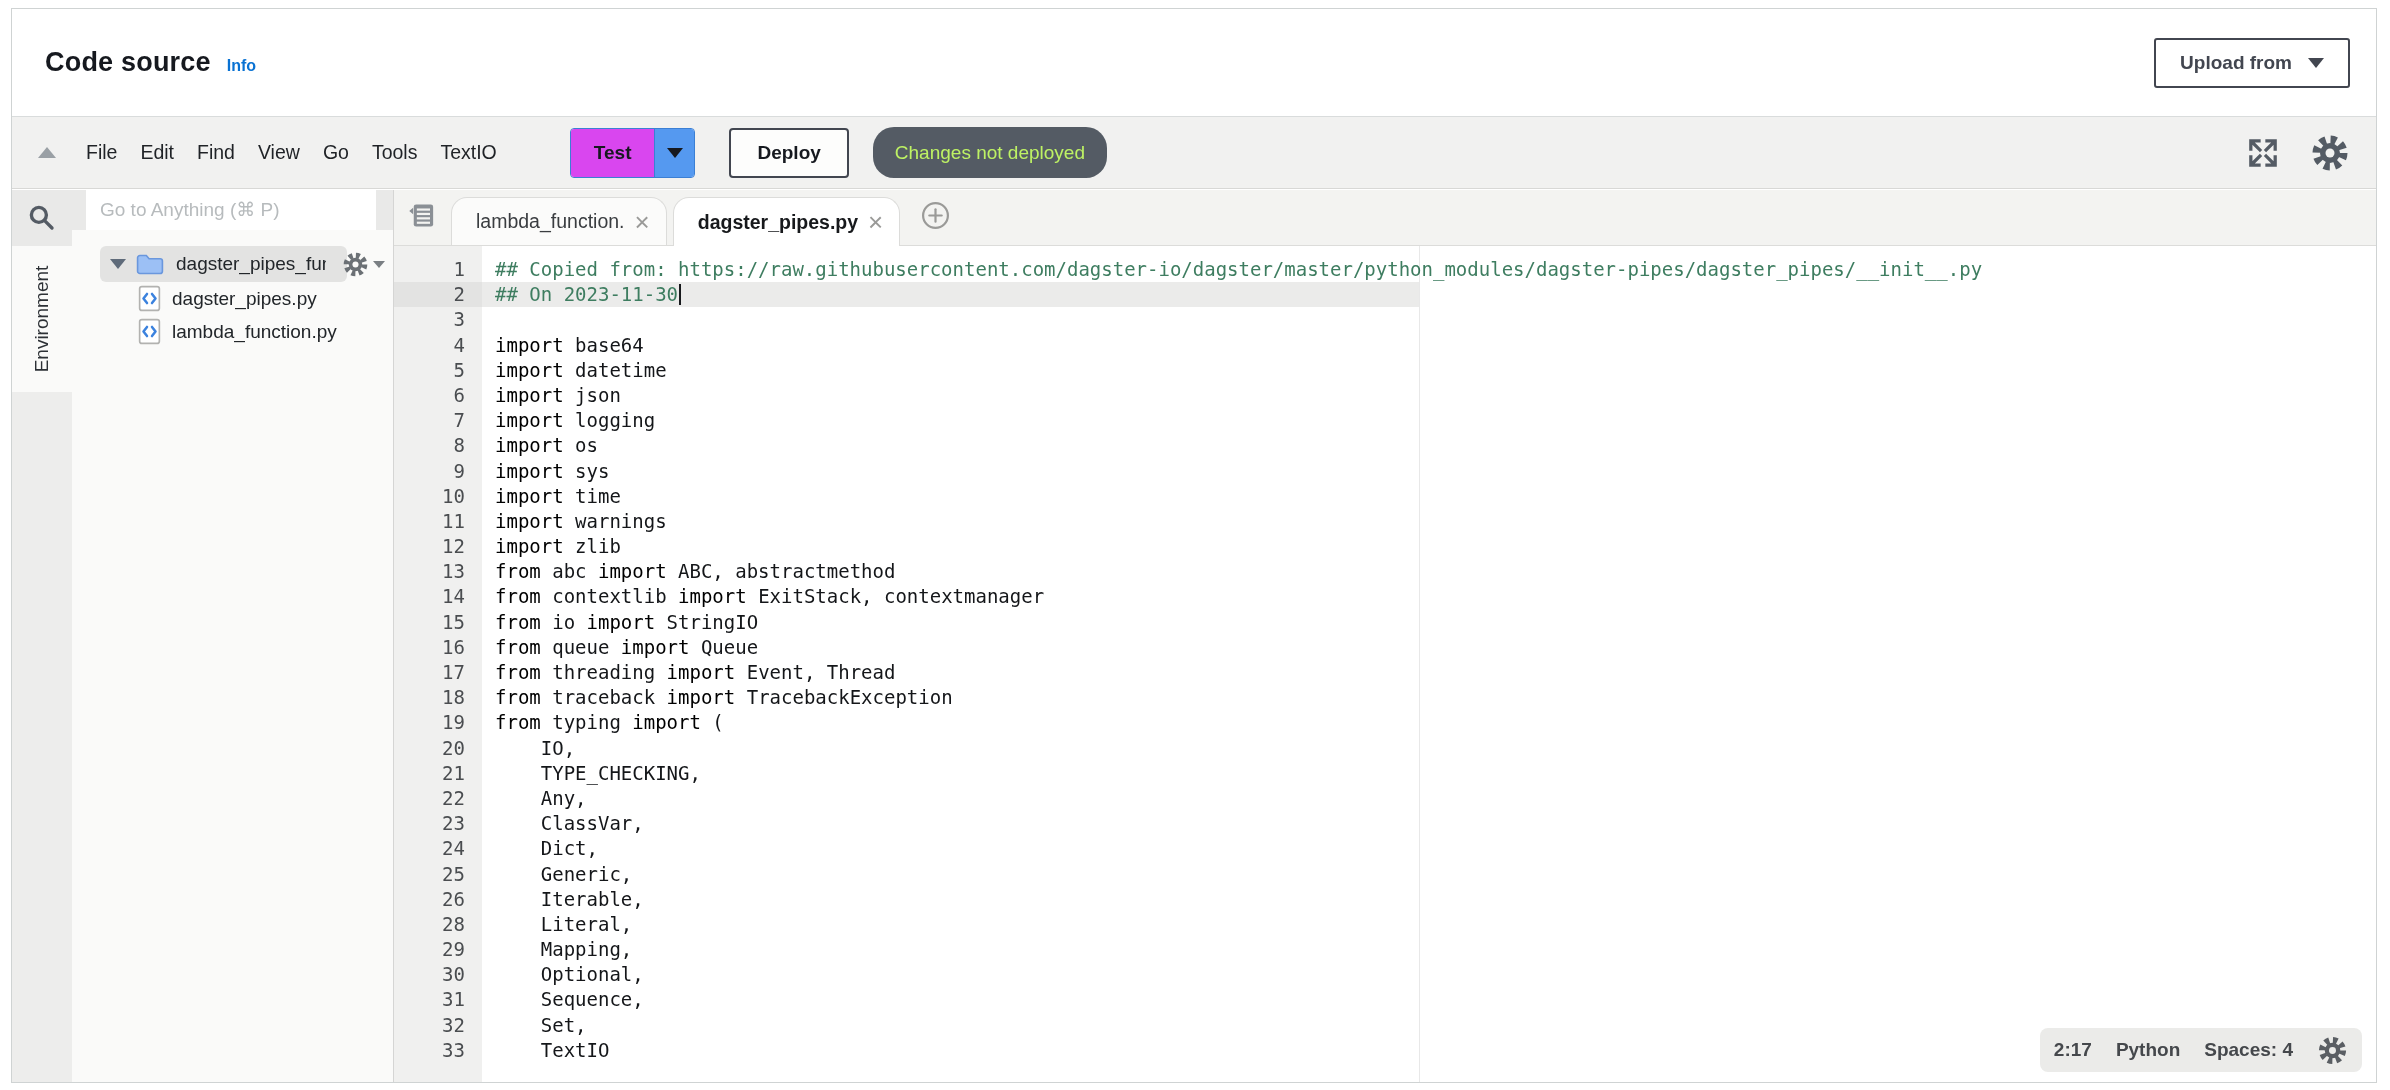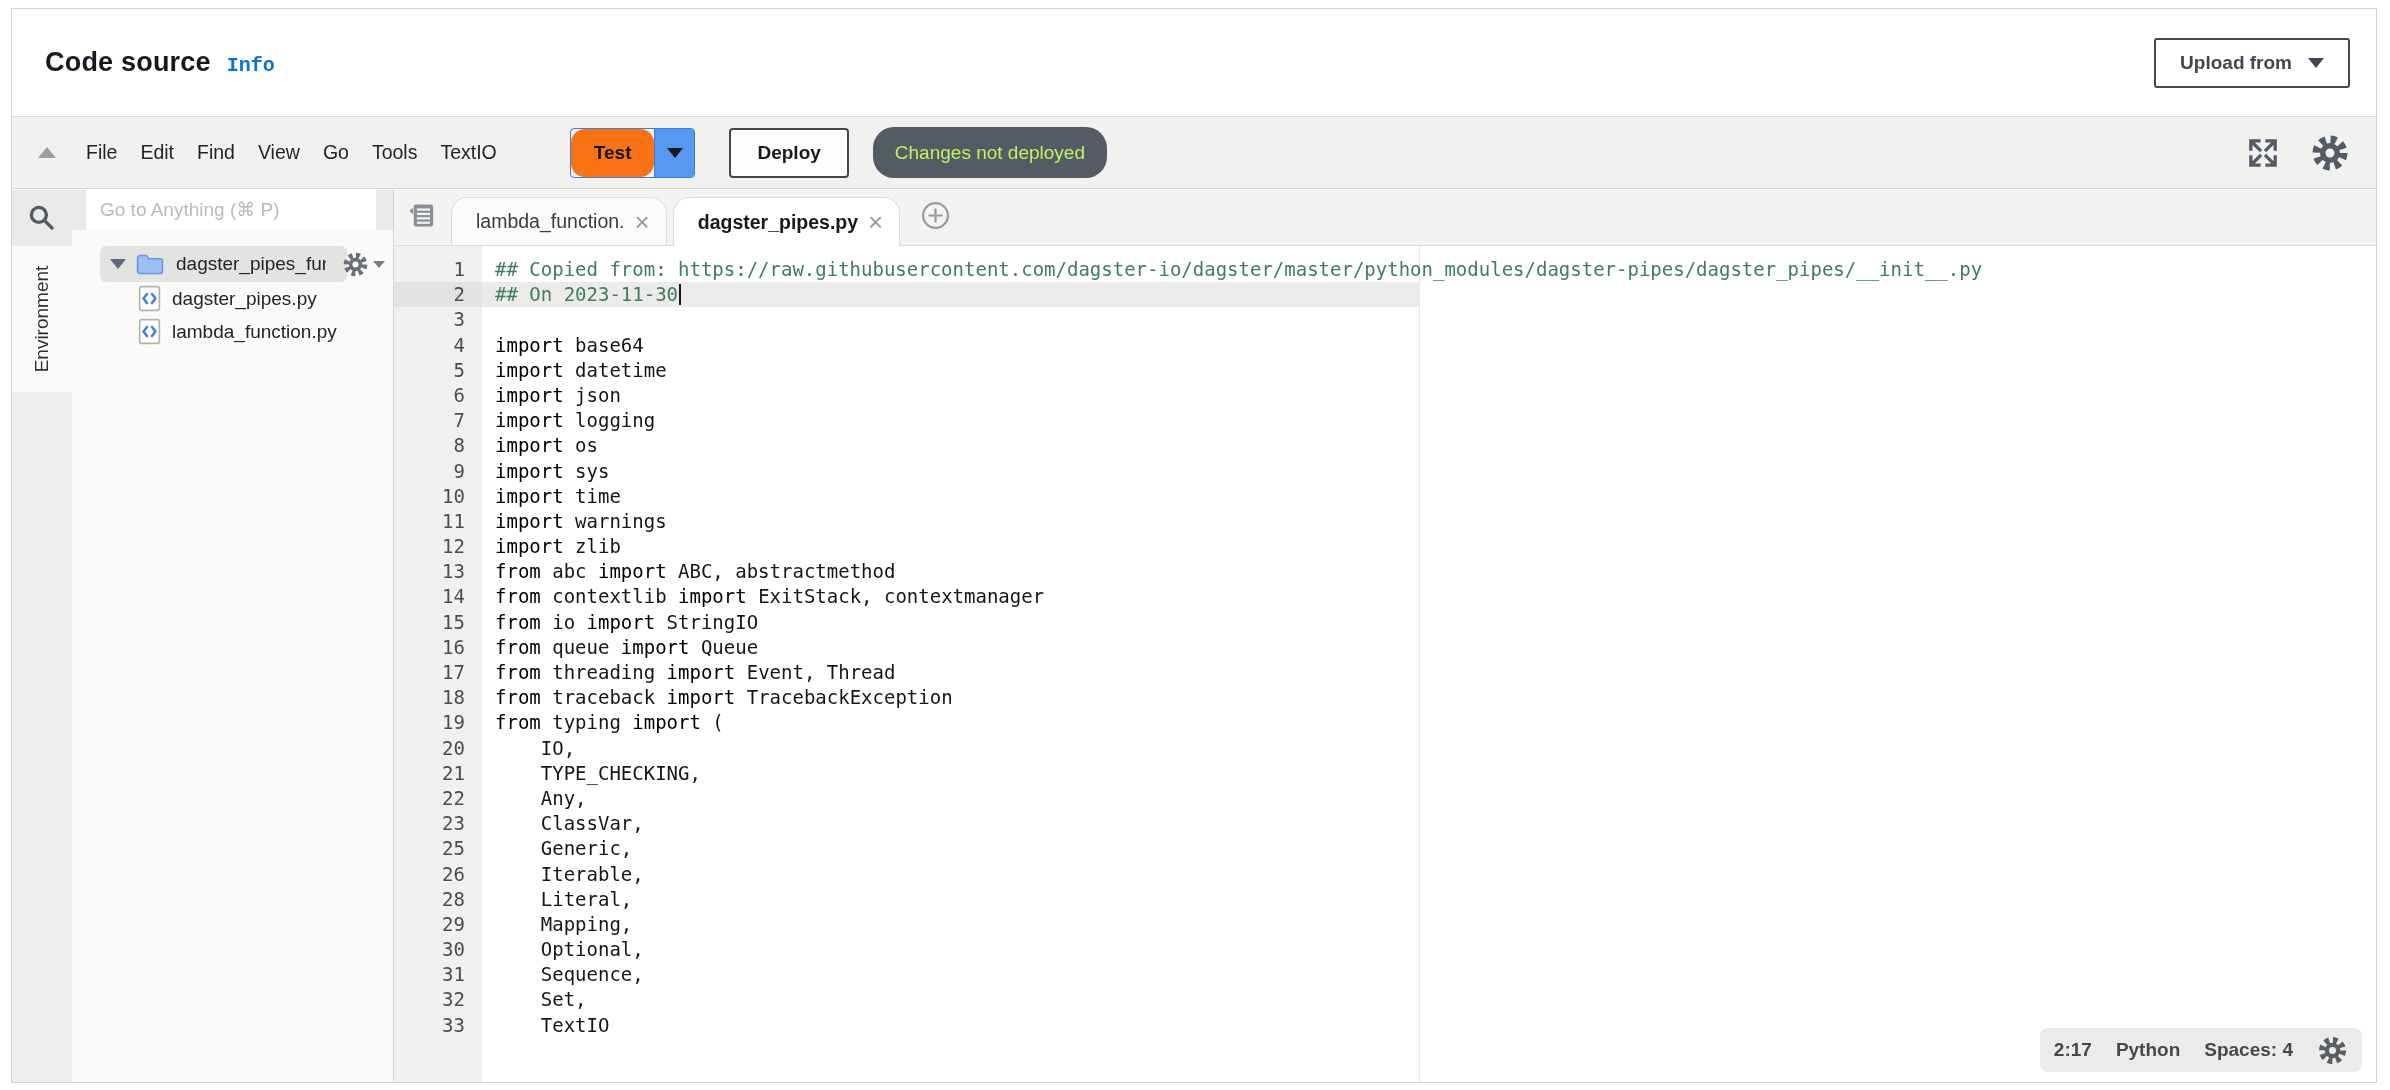--- a/index.html
+++ b/index.html
@@ -6,38 +6,38 @@
   html,body { width:2390px; height:1090px; background:#fff; overflow:hidden;
               font-family:"Liberation Sans", sans-serif; }
 
   .card { position:absolute; left:11px; top:8px; width:2366px; height:1075px;
           border:1px solid #cfd3d3; background:#fff; }
 
   
   .hdr { position:relative; height:108px; background:#fff; border-bottom:1px solid #d9dcdc;
          display:flex; align-items:center; padding:0 26px 0 33px; }
   .hdr-title { font-size:27px; font-weight:bold; color:#16191f; letter-spacing:.2px; }
-  .hdr-info { font-size:20px; font-weight:bold; color:#0972d3; margin-left:16px; margin-top:6px; cursor:pointer;font-family:Liberation Mono, monospace; }
+  .hdr-info { font-size:16px; font-weight:bold; color:#0972d3; margin-left:16px; margin-top:6px; cursor:pointer; }
   .hdr-spacer { flex:1; }
   .upload-btn { height:50px; padding:0 24px; background:#fff; border:2px solid #424650; border-radius:3px;
                 display:flex; align-items:center; gap:16px; font-size:19px; font-weight:bold; color:#424650; cursor:pointer; }
   .caret-down { width:0; height:0; border-left:8px solid transparent; border-right:8px solid transparent;
                 border-top:10px solid #424650; display:inline-block; }
 
   
   .menubar { position:relative; height:72px; background:#f1f1f0; border-bottom:1px solid #d8d8d6;
              display:flex; align-items:center; padding:0 26px; }
   .collapse-tri { width:0; height:0; border-left:9px solid transparent; border-right:9px solid transparent;
                   border-bottom:11px solid #9aa0a5; margin-right:30px; }
   .menu-items { display:flex; align-items:center; }
   .menu-item { font-size:19.5px; color:#1f2226; margin-right:23px; cursor:pointer; }
   .test-btn { margin-left:50px; height:50px; display:flex; border:1px solid #3b7fd4; border-radius:4px;
               overflow:hidden; cursor:pointer; }
-  .test-main { background:#f97316; padding:0 23px; display:flex; align-items:center;
-               font-size:19px; font-weight:bold; color:#16191f;border-radius:14px; }
+  .test-main { background:#d946ef; padding:0 23px; display:flex; align-items:center;
+               font-size:19px; font-weight:bold; color:#16191f; }
   .test-arrow { background:#5599f0; width:40px; display:flex; align-items:center; justify-content:center;
                 border-left:1px solid #3b7fd4; }
   .test-arrow .tri { width:0;height:0;border-left:8px solid transparent;border-right:8px solid transparent;
                      border-top:10px solid #16191f; }
   .deploy-btn { margin-left:34px; height:50px; padding:0 26px; background:#fdfdfc; border:2px solid #424650;
                 border-radius:4px; display:flex; align-items:center; font-size:19px; font-weight:bold; color:#16191f; cursor:pointer; }
   .badge-pill { margin-left:24px; height:51px; padding:0 22px; background:#545b64; border-radius:21px;
                 display:flex; align-items:center; font-size:19px; color:#bef264; }
   .menubar .spacer { flex:1; }
   .iconbtn { cursor:pointer; display:flex; align-items:center; justify-content:center; }
@@ -270,20 +270,21 @@
             <div class="line"><span class="num">14</span><span class="code"><span class="tok-k">from</span><span class="tok-p"> contextlib </span><span class="tok-k">import</span><span class="tok-p"> ExitStack, contextmanager</span></span></div>
             <div class="line"><span class="num">15</span><span class="code"><span class="tok-k">from</span><span class="tok-p"> io </span><span class="tok-k">import</span><span class="tok-p"> StringIO</span></span></div>
             <div class="line"><span class="num">16</span><span class="code"><span class="tok-k">from</span><span class="tok-p"> queue </span><span class="tok-k">import</span><span class="tok-p"> Queue</span></span></div>
             <div class="line"><span class="num">17</span><span class="code"><span class="tok-k">from</span><span class="tok-p"> threading </span><span class="tok-k">import</span><span class="tok-p"> Event, Thread</span></span></div>
             <div class="line"><span class="num">18</span><span class="code"><span class="tok-k">from</span><span class="tok-p"> traceback </span><span class="tok-k">import</span><span class="tok-p"> TracebackException</span></span></div>
             <div class="line"><span class="num">19</span><span class="code"><span class="tok-k">from</span><span class="tok-p"> typing </span><span class="tok-k">import</span><span class="tok-p"> (</span></span></div>
             <div class="line"><span class="num">20</span><span class="code"><span class="tok-p">    IO,</span></span></div>
             <div class="line"><span class="num">21</span><span class="code"><span class="tok-p">    TYPE_CHECKING,</span></span></div>
             <div class="line"><span class="num">22</span><span class="code"><span class="tok-p">    Any,</span></span></div>
             <div class="line"><span class="num">23</span><span class="code"><span class="tok-p">    ClassVar,</span></span></div>
+            <div class="line"><span class="num">24</span><span class="code"><span class="tok-p">    Dict,</span></span></div>
             <div class="line"><span class="num">25</span><span class="code"><span class="tok-p">    Generic,</span></span></div>
             <div class="line"><span class="num">26</span><span class="code"><span class="tok-p">    Iterable,</span></span></div>
             <div class="line"><span class="num">28</span><span class="code"><span class="tok-p">    Literal,</span></span></div>
             <div class="line"><span class="num">29</span><span class="code"><span class="tok-p">    Mapping,</span></span></div>
             <div class="line"><span class="num">30</span><span class="code"><span class="tok-p">    Optional,</span></span></div>
             <div class="line"><span class="num">31</span><span class="code"><span class="tok-p">    Sequence,</span></span></div>
             <div class="line"><span class="num">32</span><span class="code"><span class="tok-p">    Set,</span></span></div>
             <div class="line"><span class="num">33</span><span class="code"><span class="tok-p">    TextIO</span></span></div>
           </div>
       </div>

